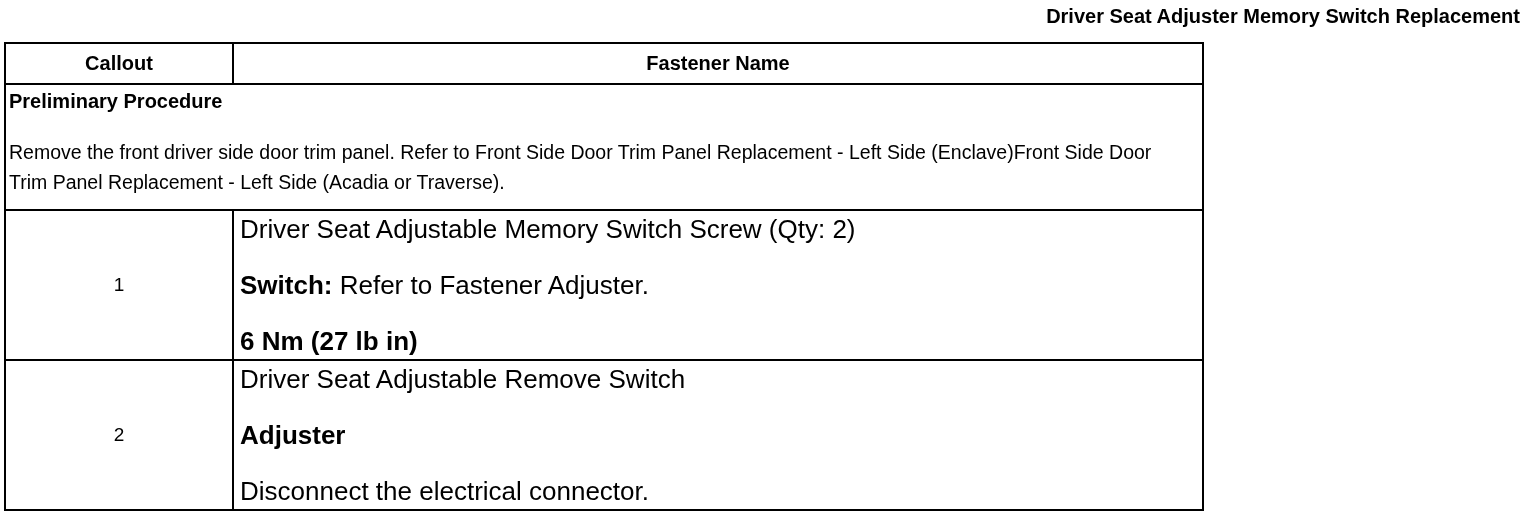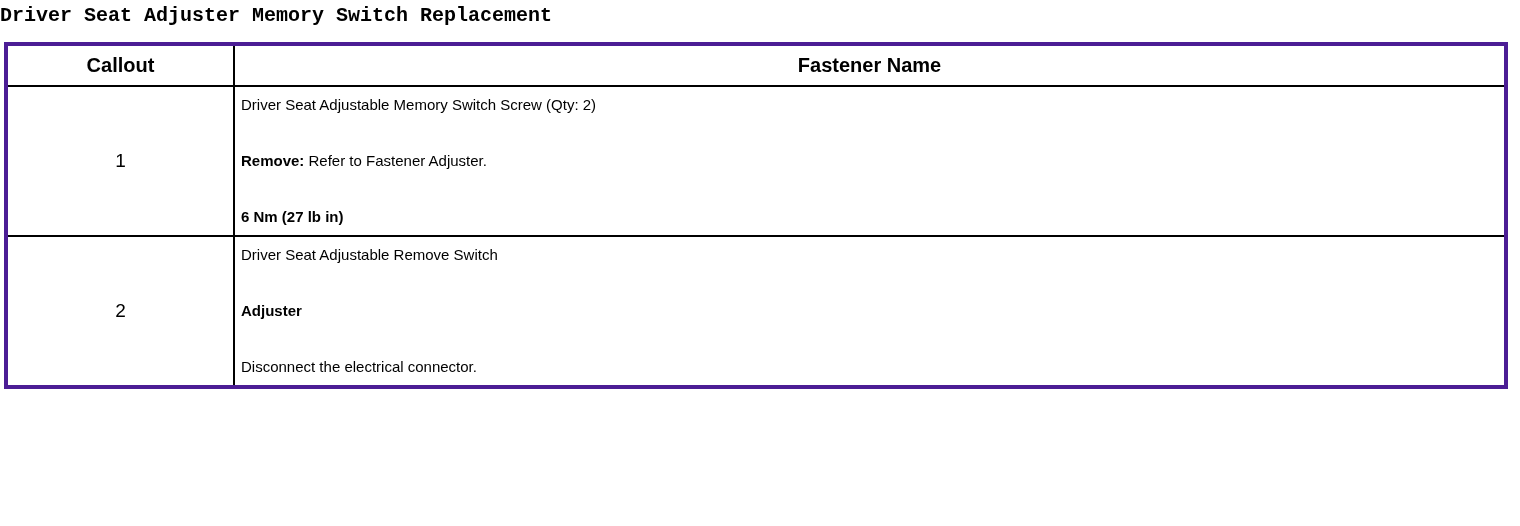--- a/index.html
+++ b/index.html
@@ -8,33 +8,32 @@
     background: #ffffff;
     color: #000000;
     font-family: "Liberation Sans", sans-serif;
   }
   body {
     width: 1520px;
     height: 526px;
     overflow: hidden;
   }
   .page-title {
-    text-align: left;
+    text-align: right;
     font-weight: bold;
     font-size: 20px;
     line-height: 22px;
     padding-top: 5px;
-    font-family: Liberation Mono, monospace;
   }
   table.spec-table {
     border-collapse: collapse;
     table-layout: fixed;
-    width: 1504px;
+    width: 1200px;
     margin: 15px 12px 0 4px;
-    border: 4px solid #4c1d95;
+    border: 1px solid #4c1d95;
   }
   col.col-callout { width: 228px; }
   th, td {
     border: 2px solid #000000;
     vertical-align: top;
     padding: 0;
   }
   th {
     font-size: 20px;
     font-weight: bold;
@@ -60,21 +59,21 @@
   td.callout-cell {
     text-align: center;
     vertical-align: middle;
     font-size: 19px;
   }
   td.component-cell {
     padding-left: 6px;
     height: 148px;
   }
   td.component-cell p {
-    font-size: 15px;
+    font-size: 26px;
     margin: 0;
     line-height: 22px;
   }
   td.component-cell p.first { margin-top: 7px; }
   td.component-cell p.gap { margin-top: 34px; }
   .bold { font-weight: bold; }
 </style>
 </head>
 <body>
 
@@ -86,24 +85,30 @@
     <col>
   </colgroup>
   <thead>
     <tr>
       <th>Callout</th>
       <th>Fastener Name</th>
     </tr>
   </thead>
   <tbody>
     <tr>
+      <td class="prelim-cell" colspan="2">
+        <p class="prelim-heading">Preliminary Procedure</p>
+        <p class="prelim-text">Remove the front driver side door trim panel. Refer to Front Side Door Trim Panel Replacement - Left Side (Enclave)Front Side Door Trim Panel Replacement - Left Side (Acadia or Traverse).</p>
+      </td>
+    </tr>
+    <tr>
       <td class="callout-cell">1</td>
       <td class="component-cell">
         <p class="first">Driver Seat Adjustable Memory Switch Screw (Qty: 2)</p>
-        <p class="gap"><span class="bold">Remove:</span><span> Refer to Fastener Adjuster.</span></p>
+        <p class="gap"><span class="bold">Switch:</span><span> Refer to Fastener Adjuster.</span></p>
         <p class="gap bold">6 Nm (27 lb in)</p>
       </td>
     </tr>
     <tr>
       <td class="callout-cell">2</td>
       <td class="component-cell">
         <p class="first">Driver Seat Adjustable Remove Switch</p>
         <p class="gap bold">Adjuster</p>
         <p class="gap">Disconnect the electrical connector.</p>
       </td>

